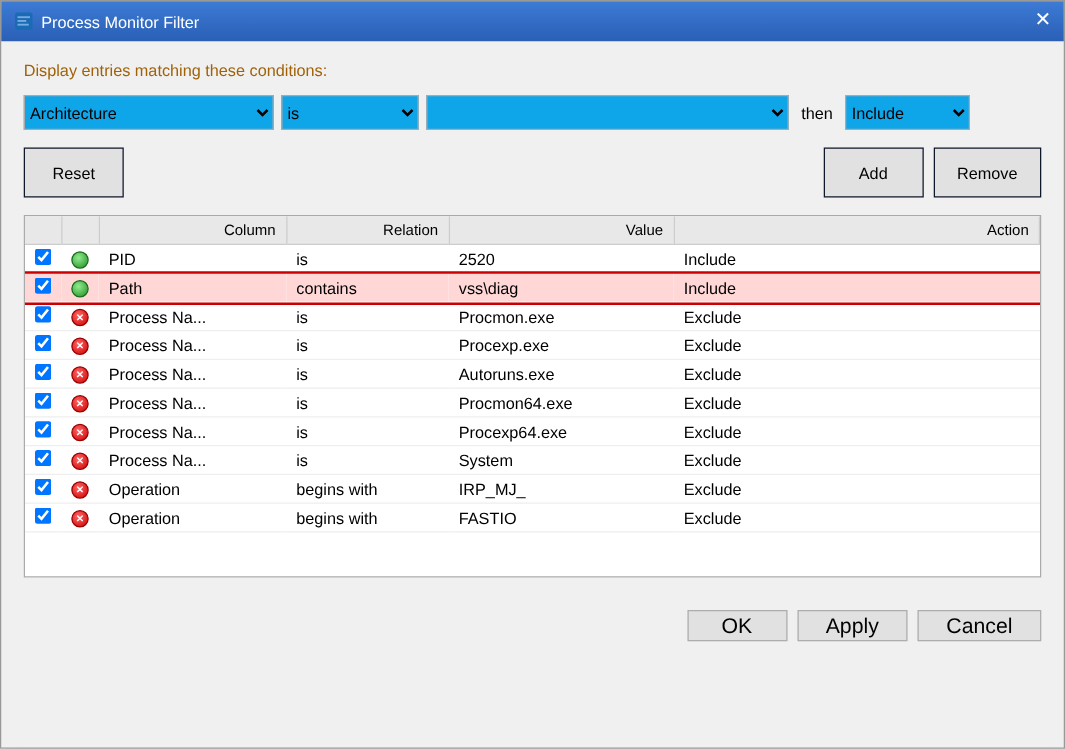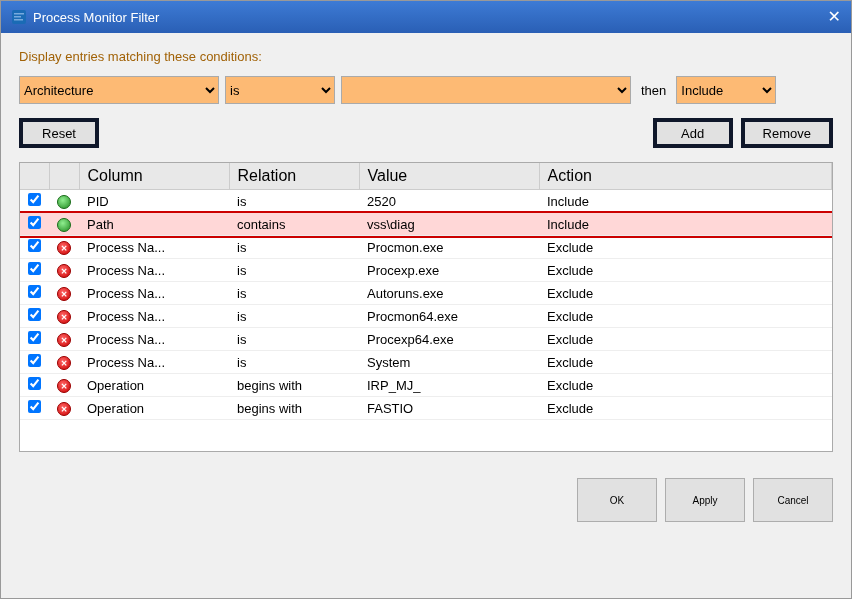--- a/index.html
+++ b/index.html
@@ -58,21 +58,21 @@
     }
     .filter-row {
       display: flex;
       align-items: center;
       gap: 6px;
       margin-bottom: 14px;
     }
     .filter-row select {
       height: 28px;
       border: 1px solid #aaa;
-      background: #fdba74;
+      background: #0ea5e9;
       font-size: 13px;
       cursor: pointer;
       appearance: auto;
     }
     .filter-select-arch {
       width: 200px;
     }
     .filter-select-is {
       width: 110px;
     }
@@ -86,24 +86,24 @@
       font-size: 13px;
       margin: 0 4px;
     }
     .button-row {
       display: flex;
       align-items: center;
       justify-content: space-between;
       margin-bottom: 14px;
     }
     .btn {
-      height: 30px;
+      height: 40px;
       padding: 0 18px;
       background: #e1e1e1;
-      border: 4px solid #0f172a;
+      border: 1px solid #0f172a;
       font-size: 13px;
       cursor: pointer;
       min-width: 80px;
     }
     .btn-right-group {
       display: flex;
       gap: 8px;
     }
     .table-container {
       border: 1px solid #aaa;
@@ -114,24 +114,24 @@
     }
     table {
       width: 100%;
       border-collapse: collapse;
     }
     thead tr {
       background: #e8e8e8;
       border-bottom: 1px solid #ccc;
     }
     thead th {
-      text-align: left;
+      text-align: right;
       padding: 4px 8px;
       font-weight: normal;
-      font-size: 16px;
+      font-size: 12px;
       border-right: 1px solid #ccc;
     }
     tbody tr {
       border-bottom: 1px solid #eee;
     }
     tbody td {
       padding: 3px 8px;
       font-size: 13px;
       white-space: nowrap;
       overflow: hidden;
@@ -184,25 +184,25 @@
       font-size: 8px;
       font-weight: bold;
     }
     .dialog-footer {
       display: flex;
       justify-content: flex-end;
       gap: 8px;
       padding: 10px 18px 16px;
     }
     .btn-footer {
-      height: 44px;
+      height: 25px;
       padding: 0 22px;
       background: #e1e1e1;
       border: 1px solid #adadad;
-      font-size: 10px;
+      font-size: 17px;
       cursor: pointer;
       min-width: 80px;
     }
     
     .table-container::-webkit-scrollbar {
       width: 14px;
     }
     .table-container::-webkit-scrollbar-track {
       background: #f0f0f0;
       border-left: 1px solid #ccc;

